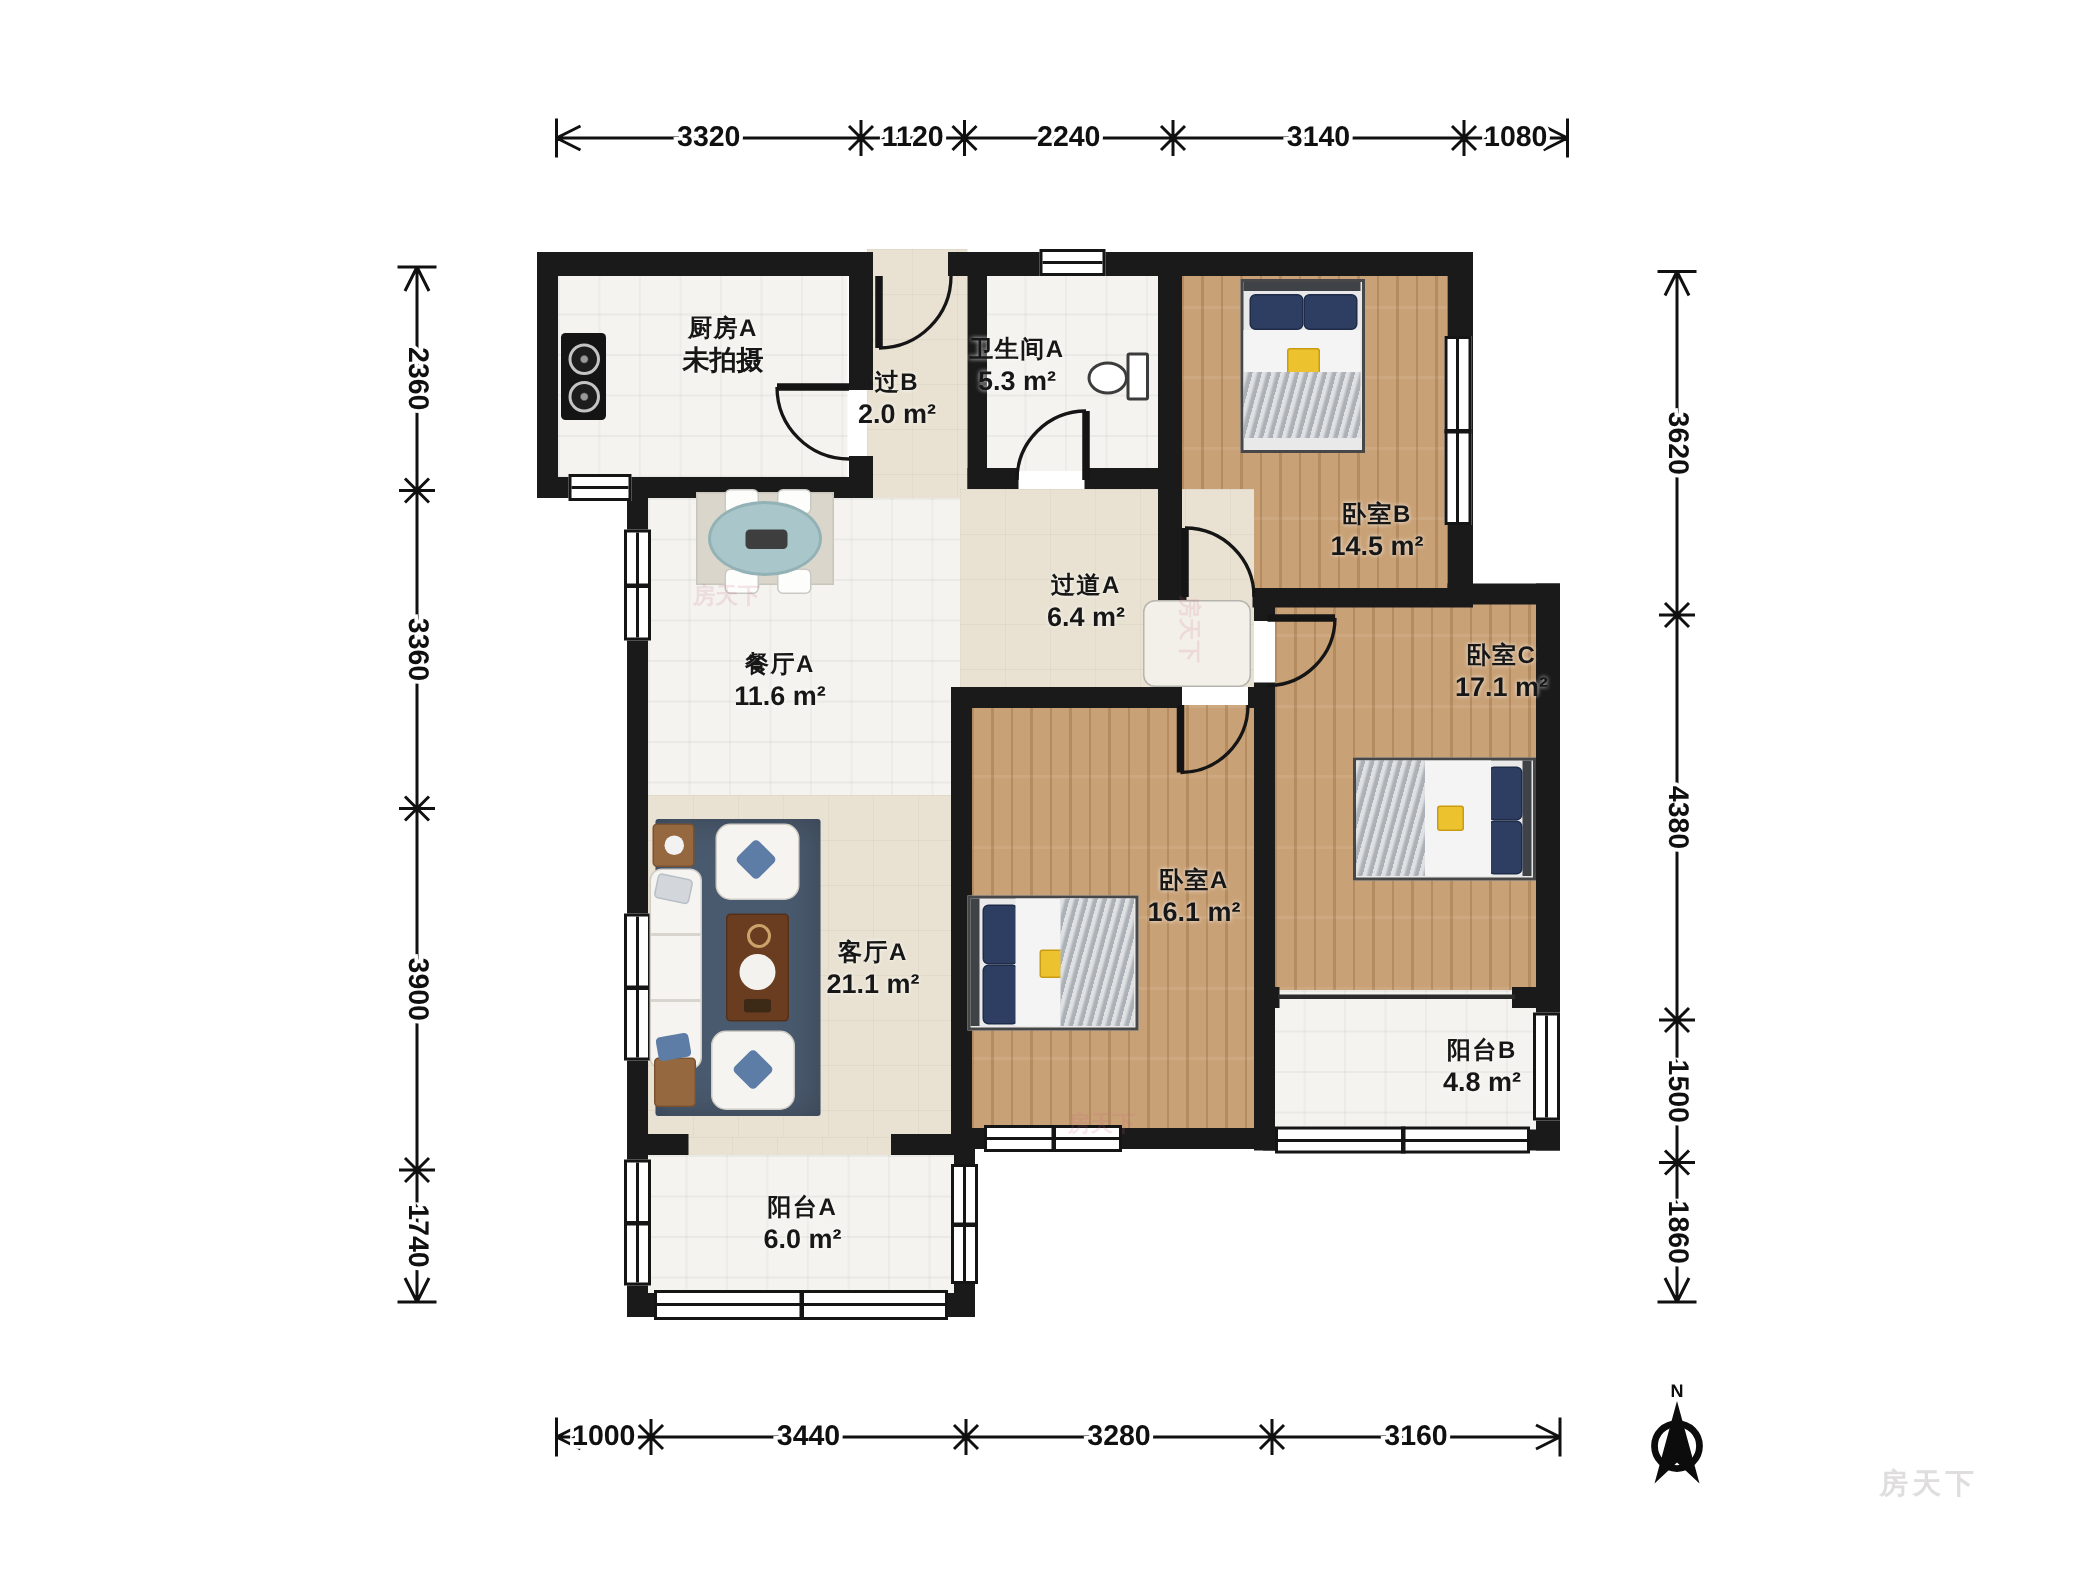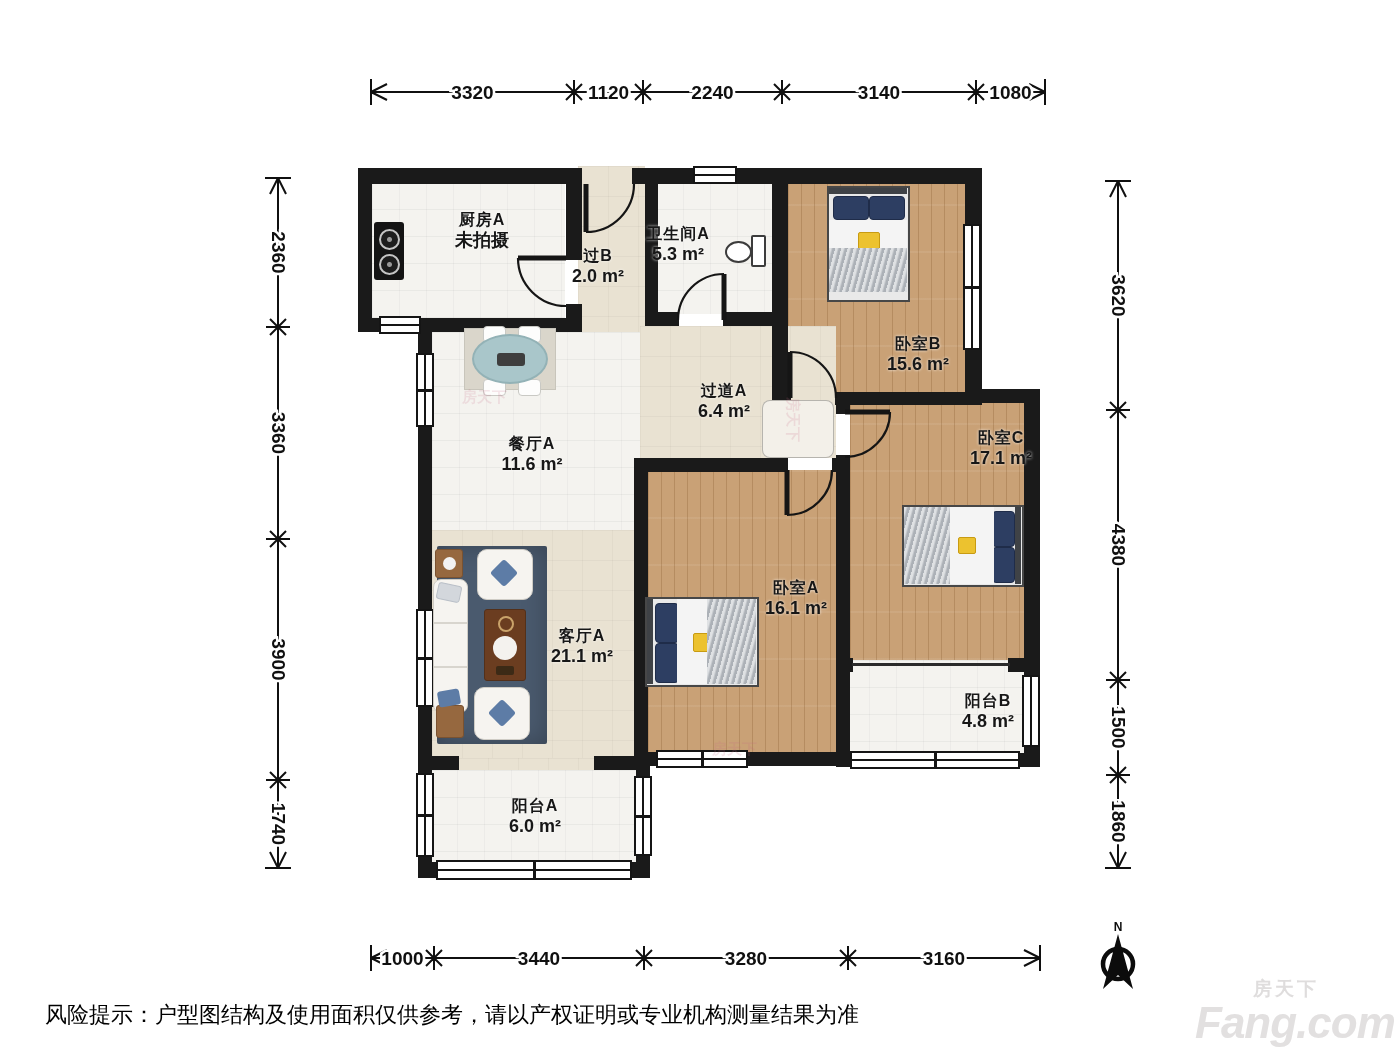--- a/index.html
+++ b/index.html
@@ -228,31 +228,31 @@
   <div class="rlabel" style="left:598px;top:266px">
     <div class="rname">过B</div>
     <div class="rarea">2.0 m²</div>
   </div>
   <div class="rlabel" style="left:678px;top:244px">
     <div class="rname">卫生间A</div>
     <div class="rarea">5.3 m²</div>
   </div>
   <div class="rlabel" style="left:918px;top:354px">
     <div class="rname">卧室B</div>
-    <div class="rarea">15.6 m²</div>
+    <div class="rarea">14.5 m²</div>
   </div>
   <div class="rlabel" style="left:724px;top:401px">
     <div class="rname">过道A</div>
     <div class="rarea">6.4 m²</div>
   </div>
   <div class="rlabel" style="left:1001px;top:448px">
     <div class="rname">卧室C</div>
     <div class="rarea">17.1 m²</div>
   </div>
-  <div class="rlabel" style="left:532px;top:454px">
+  <div class="rlabel" style="left:520px;top:454px">
     <div class="rname">餐厅A</div>
     <div class="rarea">11.6 m²</div>
   </div>
   <div class="rlabel" style="left:796px;top:598px">
     <div class="rname">卧室A</div>
     <div class="rarea">16.1 m²</div>
   </div>
   <div class="rlabel" style="left:582px;top:646px">
     <div class="rname">客厅A</div>
     <div class="rarea">21.1 m²</div>
@@ -263,19 +263,17 @@
   </div>
   <div class="rlabel" style="left:535px;top:816px">
     <div class="rname">阳台A</div>
     <div class="rarea">6.0 m²</div>
   </div>
 
   <span class="wm" style="left:770px;top:410px;transform:rotate(90deg)">房天下</span>
   <span class="wm" style="left:712px;top:740px">房天下</span>
   <span class="wm" style="left:462px;top:388px">房天下</span>
 
-  <div class="disclaimer">风险提示：户型图结构及使用面积仅供参考，请以产权证明或专业机构测量结果为准</div>
   <div class="logo">
     <span class="logo-cn">房天下</span>
-    <span class="logo-en">Fang.com</span>
   </div>
 
 </div>
 
 </body></html>

